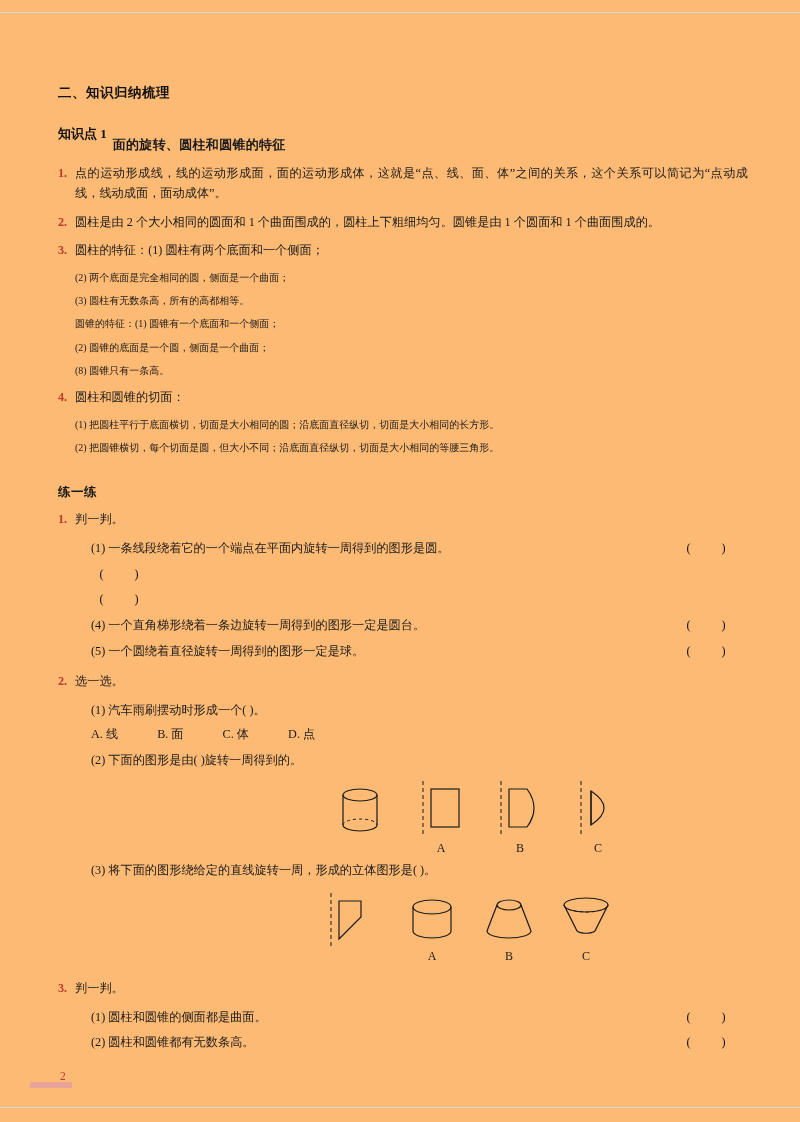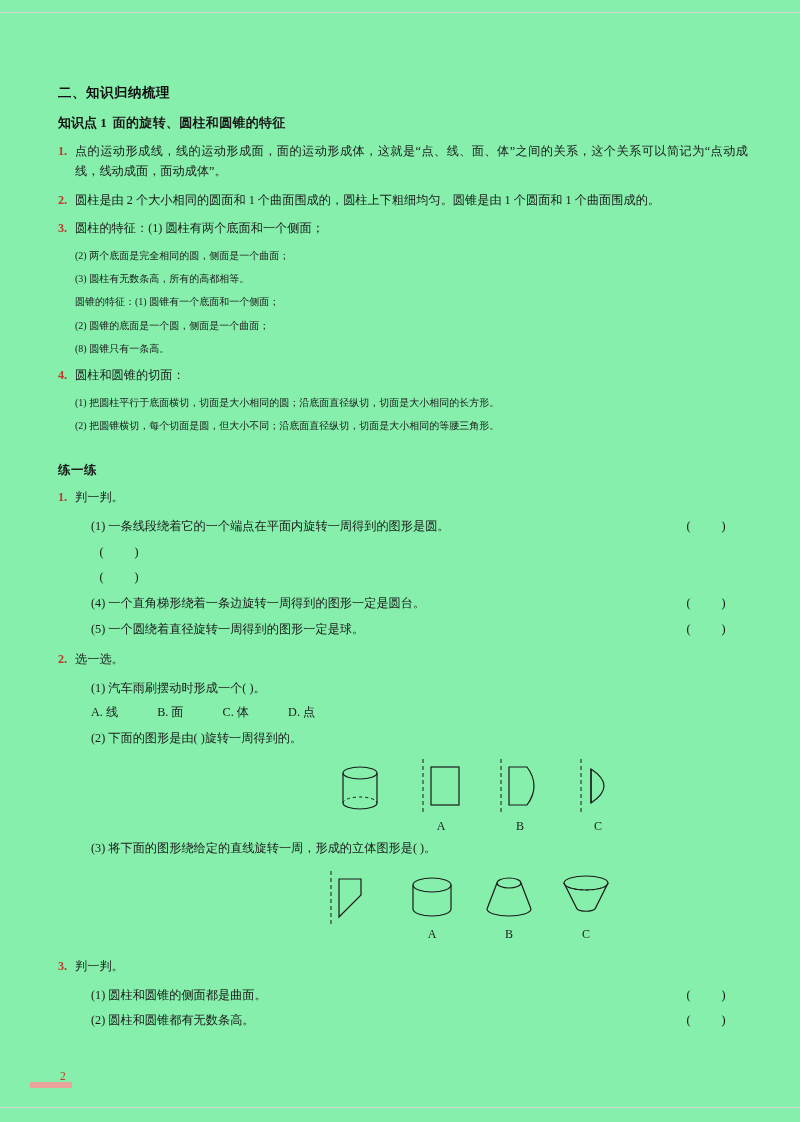--- a/index.html
+++ b/index.html
@@ -11,21 +11,21 @@
     width: 800px;
     height: 1122px;
     font-family: "Liberation Serif", "DejaVu Serif", serif;
     color: #1a1a1a;
     position: relative;
     overflow: hidden;
   }
   .page {
     position: absolute;
     inset: 0;
-    background: #86efac;
+    background: #fdba74;
   }
   
   .edge-line-top {
     position: absolute;
     left: 0; right: 0; top: 12px;
     height: 1px;
     background: #d8d8d8;
   }
   .edge-line-bottom {
     position: absolute;
@@ -52,20 +52,21 @@
     gap: 6px;
     font-size: 13px;
     font-weight: bold;
     margin-bottom: 10px;
   }
   .kp-head .kp-num {
     color: #111;
   }
   .kp-head .kp-text {
     letter-spacing: .3px;
+    margin-top: 22px;
   }
   .item {
     display: flex;
     align-items: flex-start;
     margin-bottom: 9px;
     font-size: 12.2px;
     line-height: 1.62;
   }
   .num {
     color: #c0392b;

